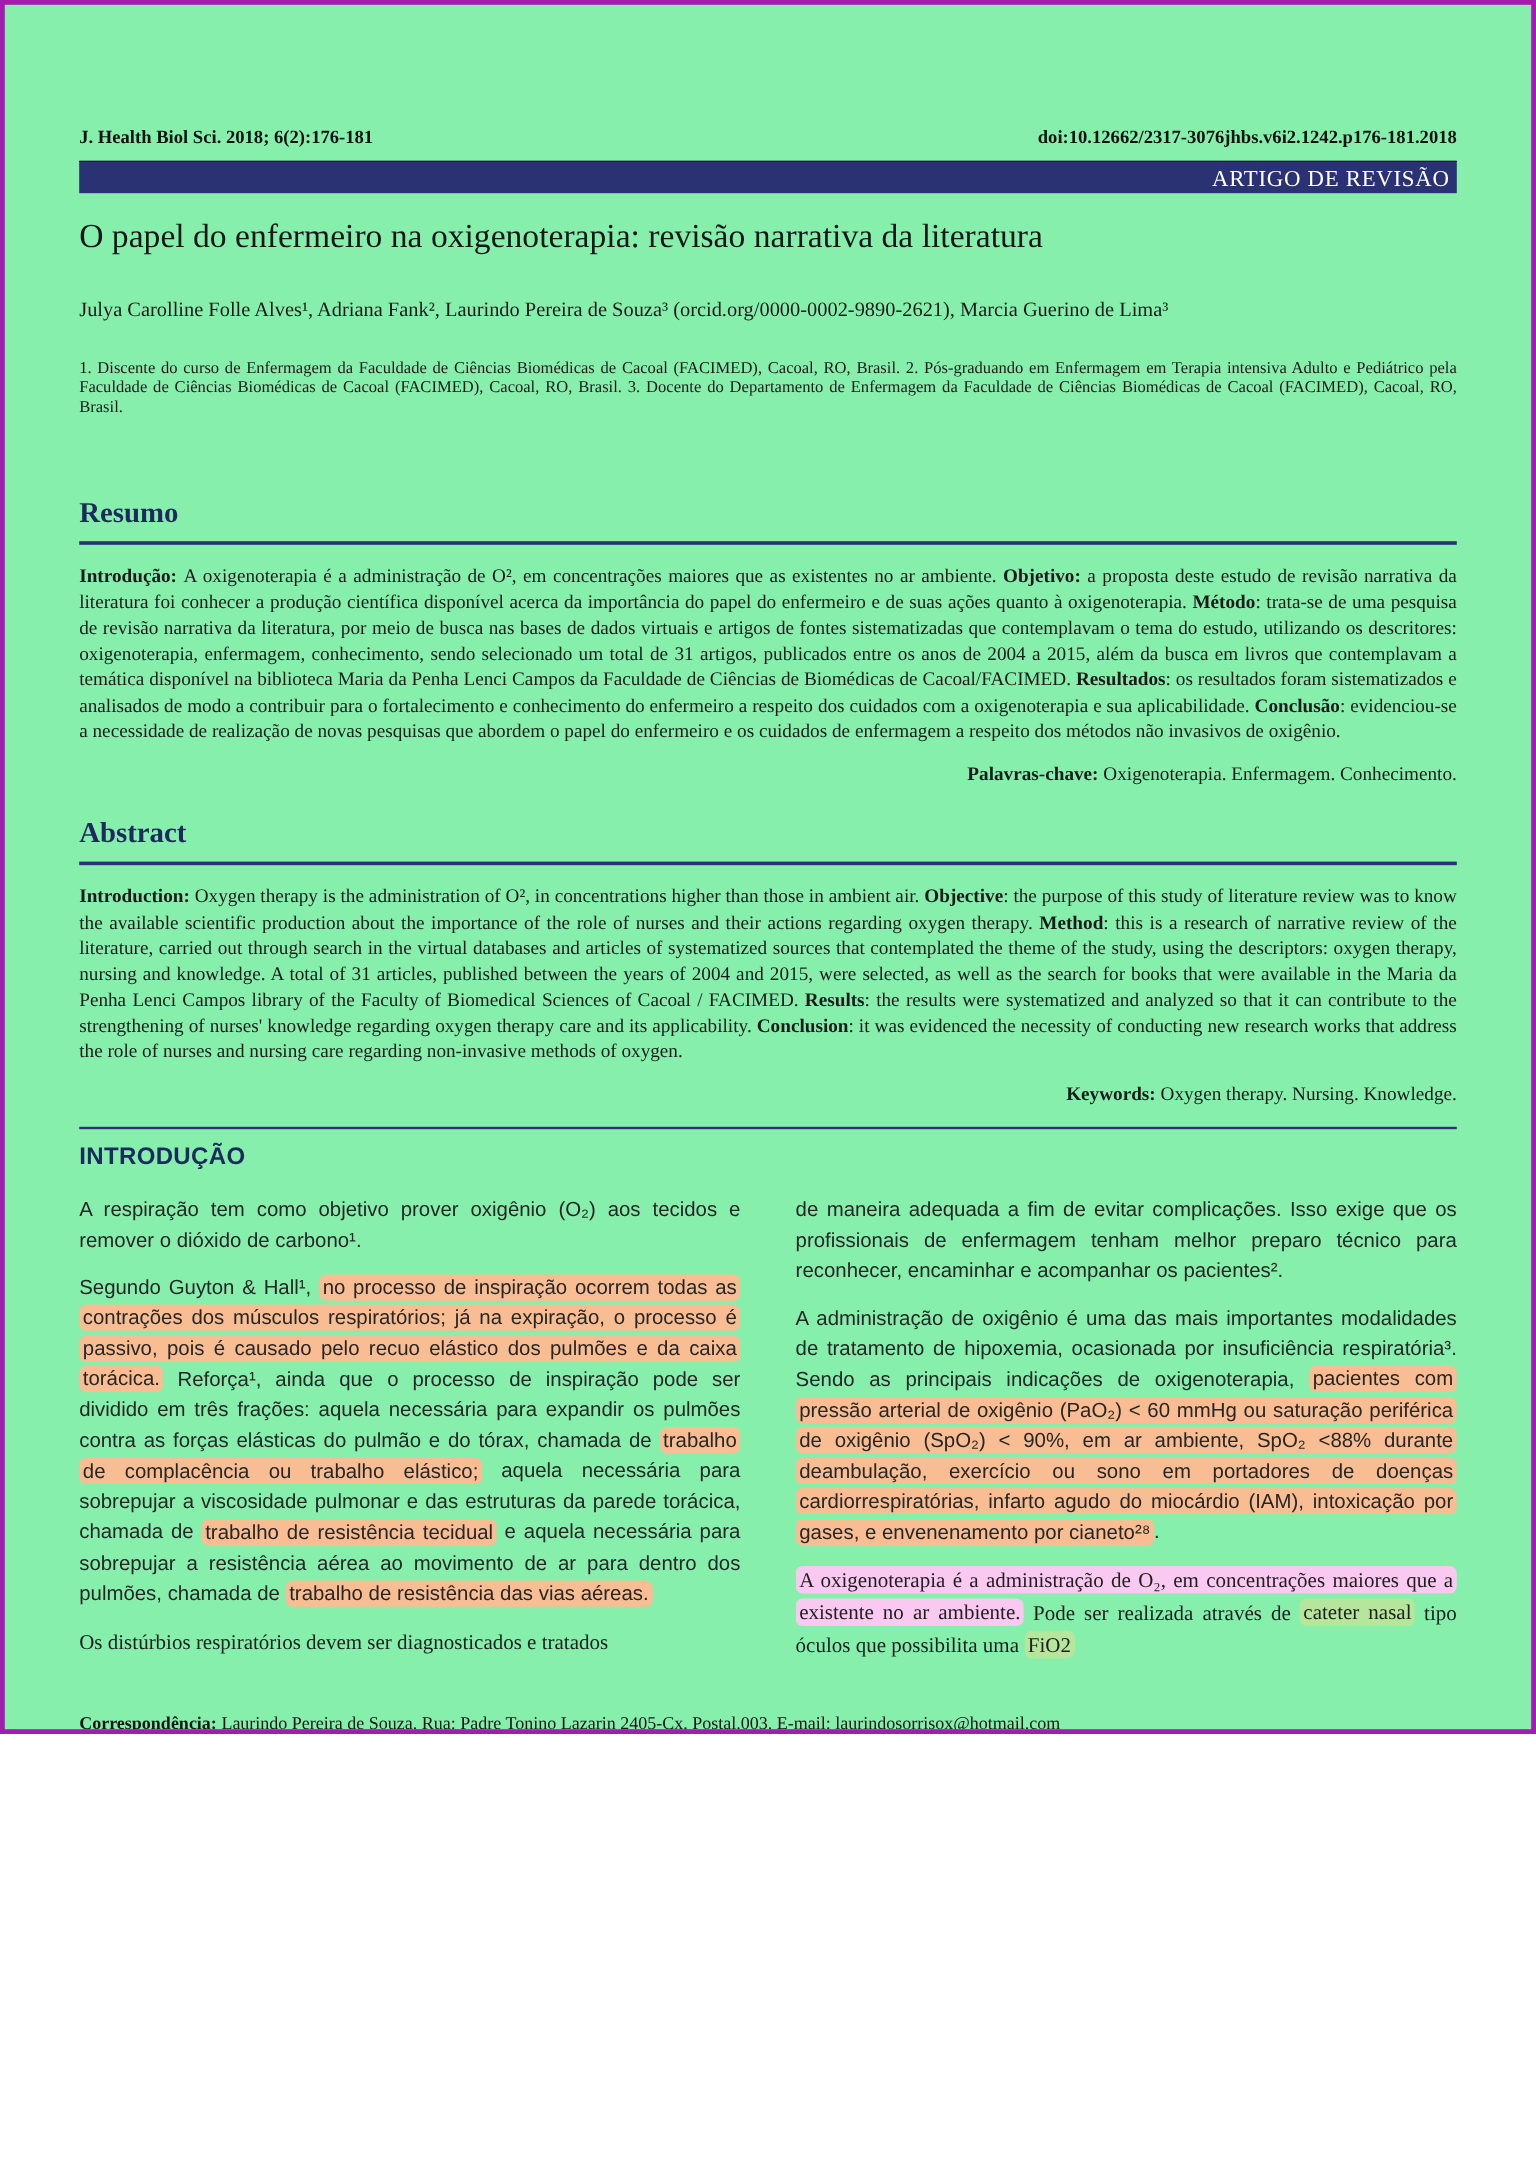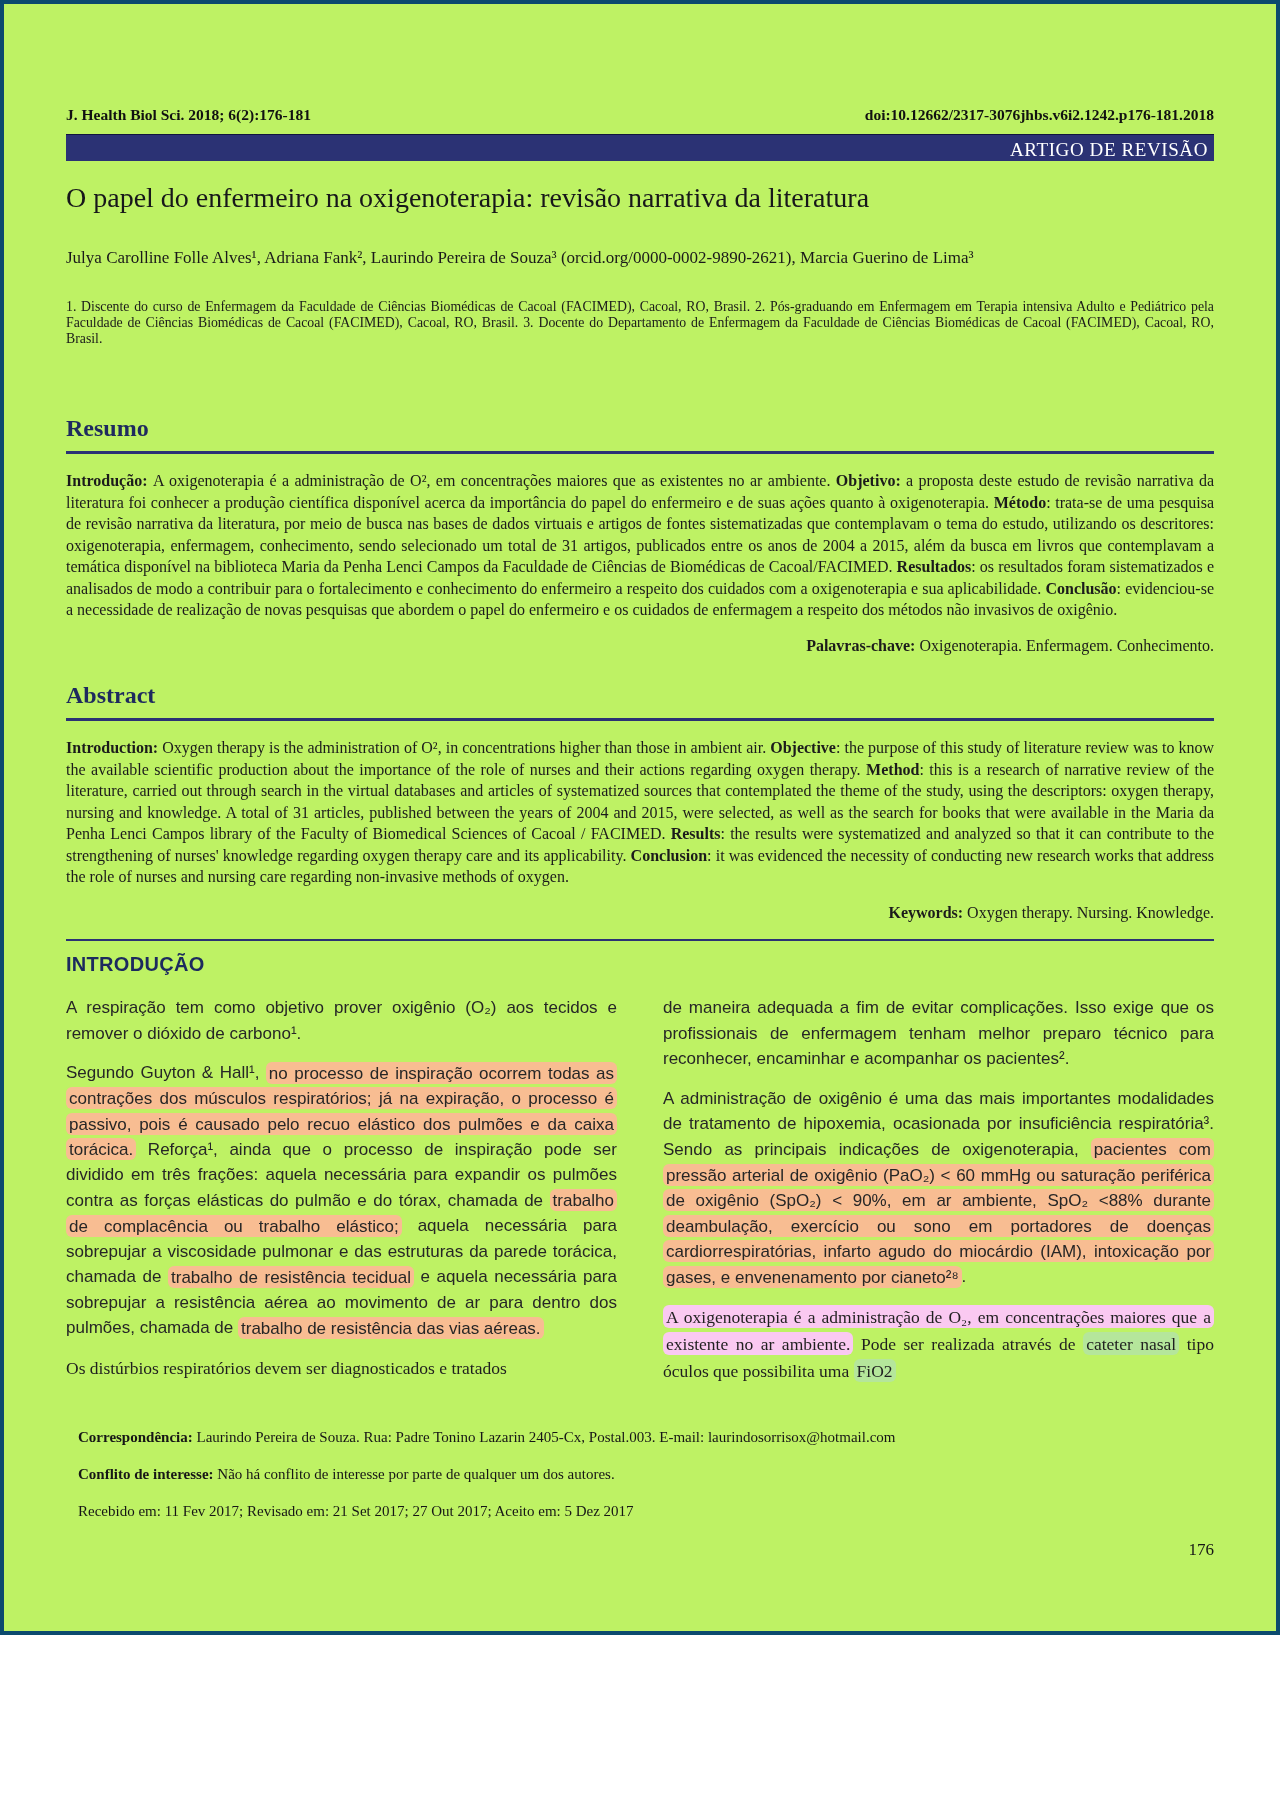--- a/index.html
+++ b/index.html
@@ -1,21 +1,21 @@
 <!DOCTYPE html>
 <html><head>
 <meta charset="utf-8">
 <style>
   html,body { margin:0; padding:0; background:#ffffff; }
   .page {
     position:relative;
-    width:1280px; height:1635px;
+    width:1280px; height:1445px;
     box-sizing:border-box;
-    background:#bef264;
-    border:4px solid #0c4a6e;
+    background:#86efac;
+    border:4px solid #a21caf;
     overflow:hidden;
     font-family:"Liberation Serif", serif;
     color:#1c1c1c;
   }
   .content { padding:102px 62px 0 62px; }
 
   .header-row {
     display:flex; justify-content:space-between; align-items:baseline;
     font-size:15.5px; font-weight:bold; color:#111;
   }
@@ -79,21 +79,21 @@
 
   .hl-orange, .hl-pink, .hl-green {
     border-radius:6px; padding:1.5px 3px;
     -webkit-box-decoration-break:clone; box-decoration-break:clone;
   }
   .hl-orange { background:#f8bd92; }
   .hl-pink   { background:#fac9f1; }
   .hl-green  { background:#b5e69b; }
 
   .footer { margin-top:26px; }
-  .footer p { margin:12px; font-size:15px; line-height:25px; color:#161616; }
+  .footer p { margin:0; font-size:15px; line-height:25px; color:#161616; }
   .page-number { margin-top:16px; text-align:right; font-size:17px; color:#161616; }
 </style>
 </head>
 <body>
 
 <div class="page">
   <div class="content">
 
     <div class="header-row">
       <span>J. Health Biol Sci. 2018; 6(2):176-181</span>

